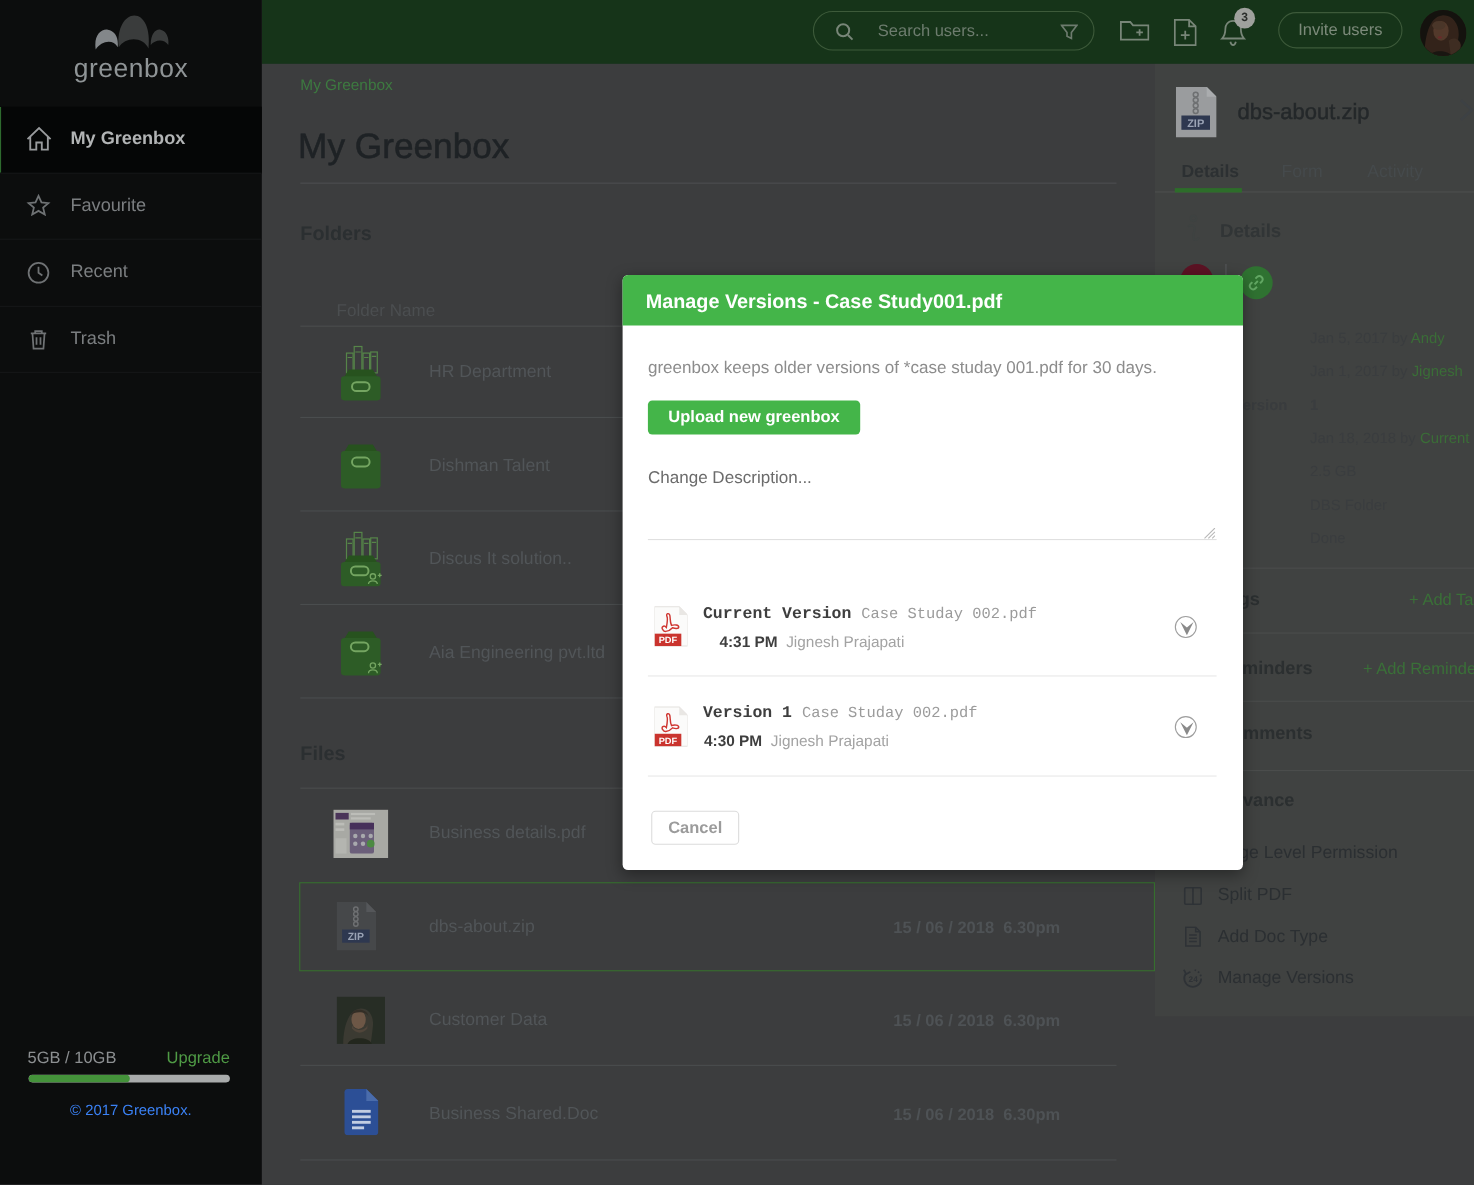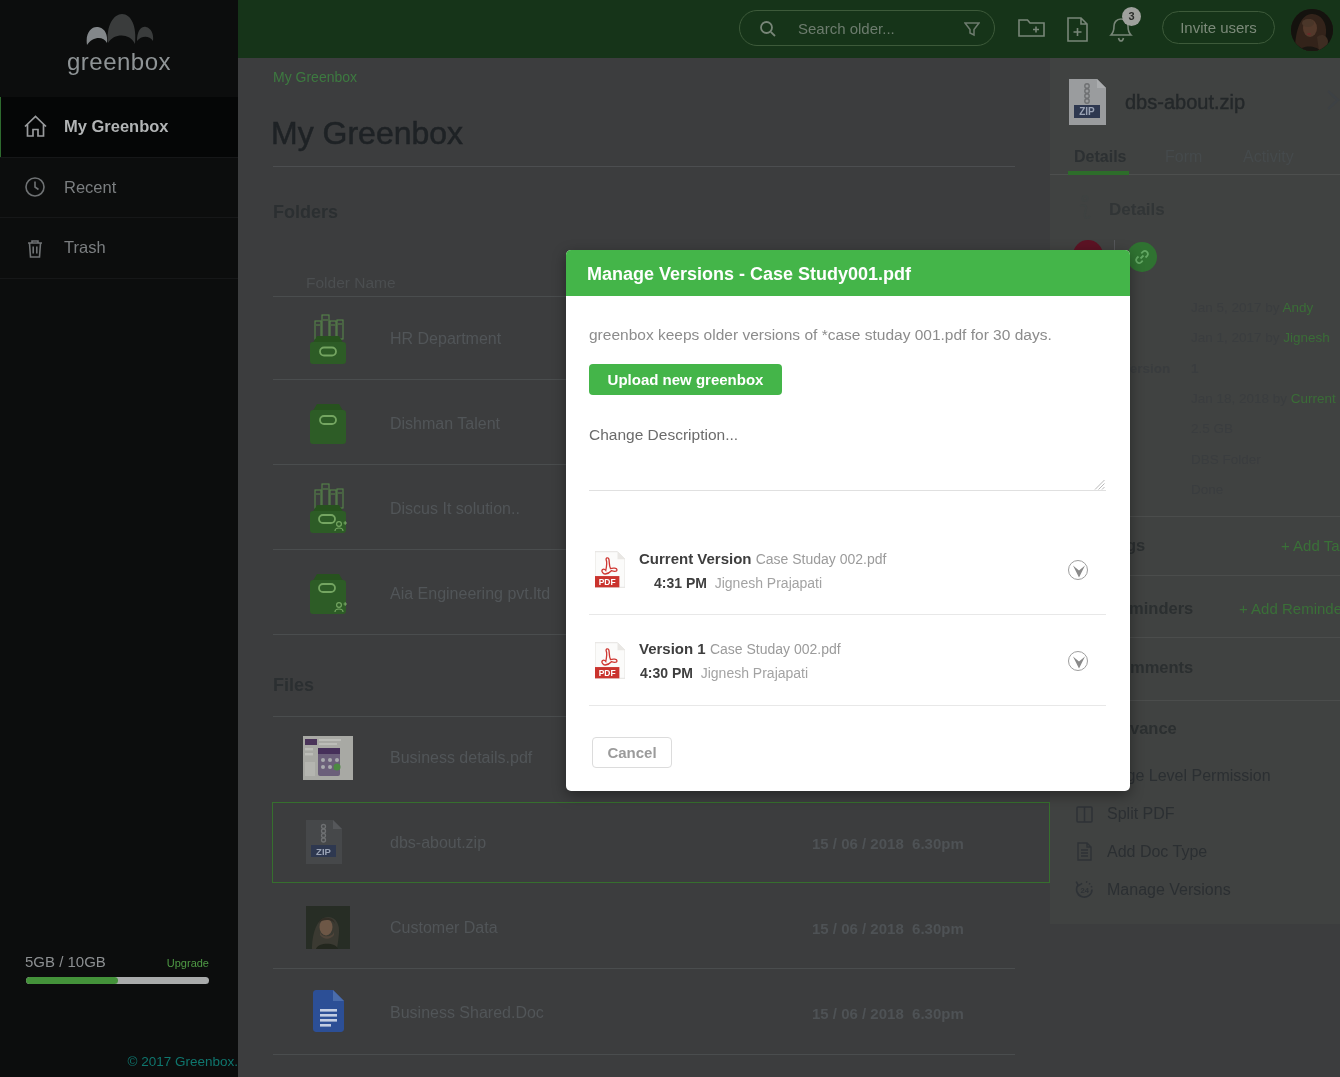--- a/index.html
+++ b/index.html
@@ -13,24 +13,24 @@
 .logo { position:absolute; top:13px; left:0; width:238px; text-align:center; }
 .logo-text { color:#8f9496; font-size:24px; letter-spacing:0.5px; margin-top:-3px; }
 .menu { position:absolute; top:97px; left:0; width:238px; }
 .mi { position:relative; height:60.5px; display:flex; align-items:center; color:#7b7e80; font-size:16.5px; border-bottom:1px solid #161718; }
 .mi svg { position:absolute; left:23px; }
 .mi span { margin-left:64px; }
 .mi.active { background:#050606; color:#b2b4b5; font-weight:bold; box-shadow:inset 1px 0 0 #2e6a2e; }
 .storage { position:absolute; left:0; top:953px; width:238px; }
 .st-line { padding:0 29px 0 25px; display:flex; justify-content:space-between; align-items:baseline; }
 .st-gb { color:#8c8f91; font-size:15px; }
-.st-up { color:#4f9a45; font-size:11px; }
+.st-up { color:#4f9a45; font-size:15px; }
 .st-bar { margin:7px 29px 0 26px; height:7px; border-radius:3.5px; background:#a9abab; overflow:hidden; }
 .st-fill { width:50%; height:7px; background:#44923a; border-radius:3.5px; }
-.copyright { position:absolute; top:1054px; width:238px; text-align:right; color:#0f766e; font-size:13.5px; }
+.copyright { position:absolute; top:1002px; width:238px; text-align:center; color:#3b82f6; font-size:13.5px; }
 
 
 #header { position:absolute; left:238px; top:0; width:1102px; height:58px; background:#163419; z-index:4; }
 .search { position:absolute; left:501px; top:10px; width:256px; height:36px; border:1px solid #3d5a3a; border-radius:18px; }
 .search-txt { position:absolute; left:58px; top:9px; font-size:15px; color:#6d7c6e; }
 .hicon { position:absolute; top:0; }
 .invite { position:absolute; left:924px; top:11px; width:113px; height:33px; border:1px solid #3d5a3a; border-radius:17px; color:#7c8a7a; font-size:15px; text-align:center; line-height:31px; }
 .avatar { position:absolute; left:1053px; top:9px; width:42px; height:42px; border-radius:50%; overflow:hidden; background:#241a16; }
 .badge { position:absolute; left:884px; top:7px; width:19px; height:19px; border-radius:50%; background:#9fa19d; color:#2a2d2a; font-size:11px; font-weight:bold; text-align:center; line-height:19px; }
 
@@ -62,21 +62,21 @@
 .p-div2 { position:absolute; left:0; width:290px; height:1px; background:#4b4d4c; }
 
 
 #modal { position:absolute; left:566px; top:250px; width:564px; height:541px; background:#fff; border-radius:5px; box-shadow:0 4px 14px rgba(0,0,0,0.38); z-index:10; }
 .m-head { position:absolute; left:0; top:0; width:564px; height:46px; background:#44b549; border-radius:5px 5px 0 0; }
 .m-title { position:absolute; left:21px; top:14px; font-size:18px; font-weight:bold; color:#fff; }
 .m-intro { position:absolute; left:23px; top:76px; font-size:15.5px; color:#8c8c8c; }
 .m-upload { position:absolute; left:23px; top:114px; width:193px; height:31px; background:#44b549; border-radius:4px; color:#fff; font-size:15px; font-weight:bold; text-align:center; line-height:31px; }
 .m-cd { position:absolute; left:23px; top:176px; font-size:15.5px; color:#6b6b6b; }
 .m-tline { position:absolute; left:23px; top:240px; width:517px; height:1px; background:#e0e0e0; }
-.m-item-t1 { position:absolute; font-size:15px; font-weight:bold; color:#3e3e3e; }
+.m-item-t1 { position:absolute; font-size:15px; font-weight:bold; color:#3e3e3e;font-family:Liberation Mono, monospace; }
 .m-item-t1 span { font-weight:normal; font-size:14px; color:#9b9b9b; }
 .m-item-t2 { position:absolute; font-size:14px; font-weight:bold; color:#3e3e3e; }
 .m-item-t2 span { font-weight:normal; color:#a3a3a3; }
 .m-div { position:absolute; left:23px; width:517px; height:1px; background:#e8e8e8; }
 .m-cancel { position:absolute; left:26px; top:487px; width:80px; height:31px; border:1px solid #dcdcdc; border-radius:4px; color:#9b9b9b; font-size:15px; font-weight:bold; text-align:center; line-height:29px; }
 .chev { position:absolute; left:502px; width:20px; height:20px; border:1px solid #9e9e9e; border-radius:50%; }
 </style>
 </head>
 <body>
 
@@ -91,20 +91,26 @@
   </div>
   <div class="menu">
     <div class="mi active">
       <svg width="25" height="25" viewBox="0 0 25 25" fill="none" stroke="#999b9d" stroke-width="1.7">
           <path d="M2 12.5 L12.5 2.5 L23 12.5 M4.5 10.5 V22 H10 V15.5 H15 V22 H20.5 V10.5"></path>
         </svg>
       <span>My Greenbox</span>
     </div>
     <div class="mi">
       <svg width="24" height="24" viewBox="0 0 24 24" fill="none" stroke="#6f7274" stroke-width="1.6">
+          <path d="M12 3 L14.7 9 L21 9.6 L16.2 13.8 L17.7 20 L12 16.7 L6.3 20 L7.8 13.8 L3 9.6 L9.3 9 Z"></path>
+        </svg>
+      <span>Favourite</span>
+    </div>
+    <div class="mi">
+      <svg width="24" height="24" viewBox="0 0 24 24" fill="none" stroke="#6f7274" stroke-width="1.6">
           <circle cx="12" cy="12" r="9"></circle>
           <path d="M12 6.5 V12 L15.5 14.5"></path>
         </svg>
       <span>Recent</span>
     </div>
     <div class="mi">
       <svg width="24" height="24" viewBox="0 0 24 24" fill="none" stroke="#6f7274" stroke-width="1.6">
           <path d="M5 7 H19 M9 7 V5 H15 V7 M6.5 7 L7.5 21 H16.5 L17.5 7 M10.2 10.5 V17.5 M13.8 10.5 V17.5"></path>
         </svg>
       <span>Trash</span>
@@ -121,21 +127,21 @@
   </div>
   <div class="copyright">© 2017 Greenbox.</div>
 </div>
 
 <div id="header">
   <div class="search">
     <svg class="abs" style="left:19px;top:9px" width="18" height="18" viewBox="0 0 18 18" fill="none" stroke="#788678" stroke-width="1.8">
         <circle cx="7.5" cy="7.5" r="5.5"></circle>
         <path d="M11.8 11.8 L16 16"></path>
       </svg>
-    <div class="search-txt">Search older...</div>
+    <div class="search-txt">Search users...</div>
     <svg class="abs" style="left:224px;top:10px" width="16" height="16" viewBox="0 0 16 16" fill="none" stroke="#6d7b6e" stroke-width="1.5">
         <path d="M1 2 H15 L10 8.5 V14 L6 12 V8.5 Z"></path>
       </svg>
   </div>
   <svg class="hicon" style="left:780px;top:16px" width="27" height="24" viewBox="0 0 27 24" fill="none" stroke="#788678" stroke-width="1.6">
       <path d="M1 4 V20 H26 V7 H12 L9.5 4 Z"></path>
       <path d="M18 10.5 V16.5 M15 13.5 H21"></path>
     </svg>
   <svg class="hicon" style="left:829px;top:17px" width="21" height="25" viewBox="0 0 21 25" fill="none" stroke="#788678" stroke-width="1.6">
       <path d="M1 1 H14 L20 7 V24 H1 Z M14 1 V7 H20"></path>

